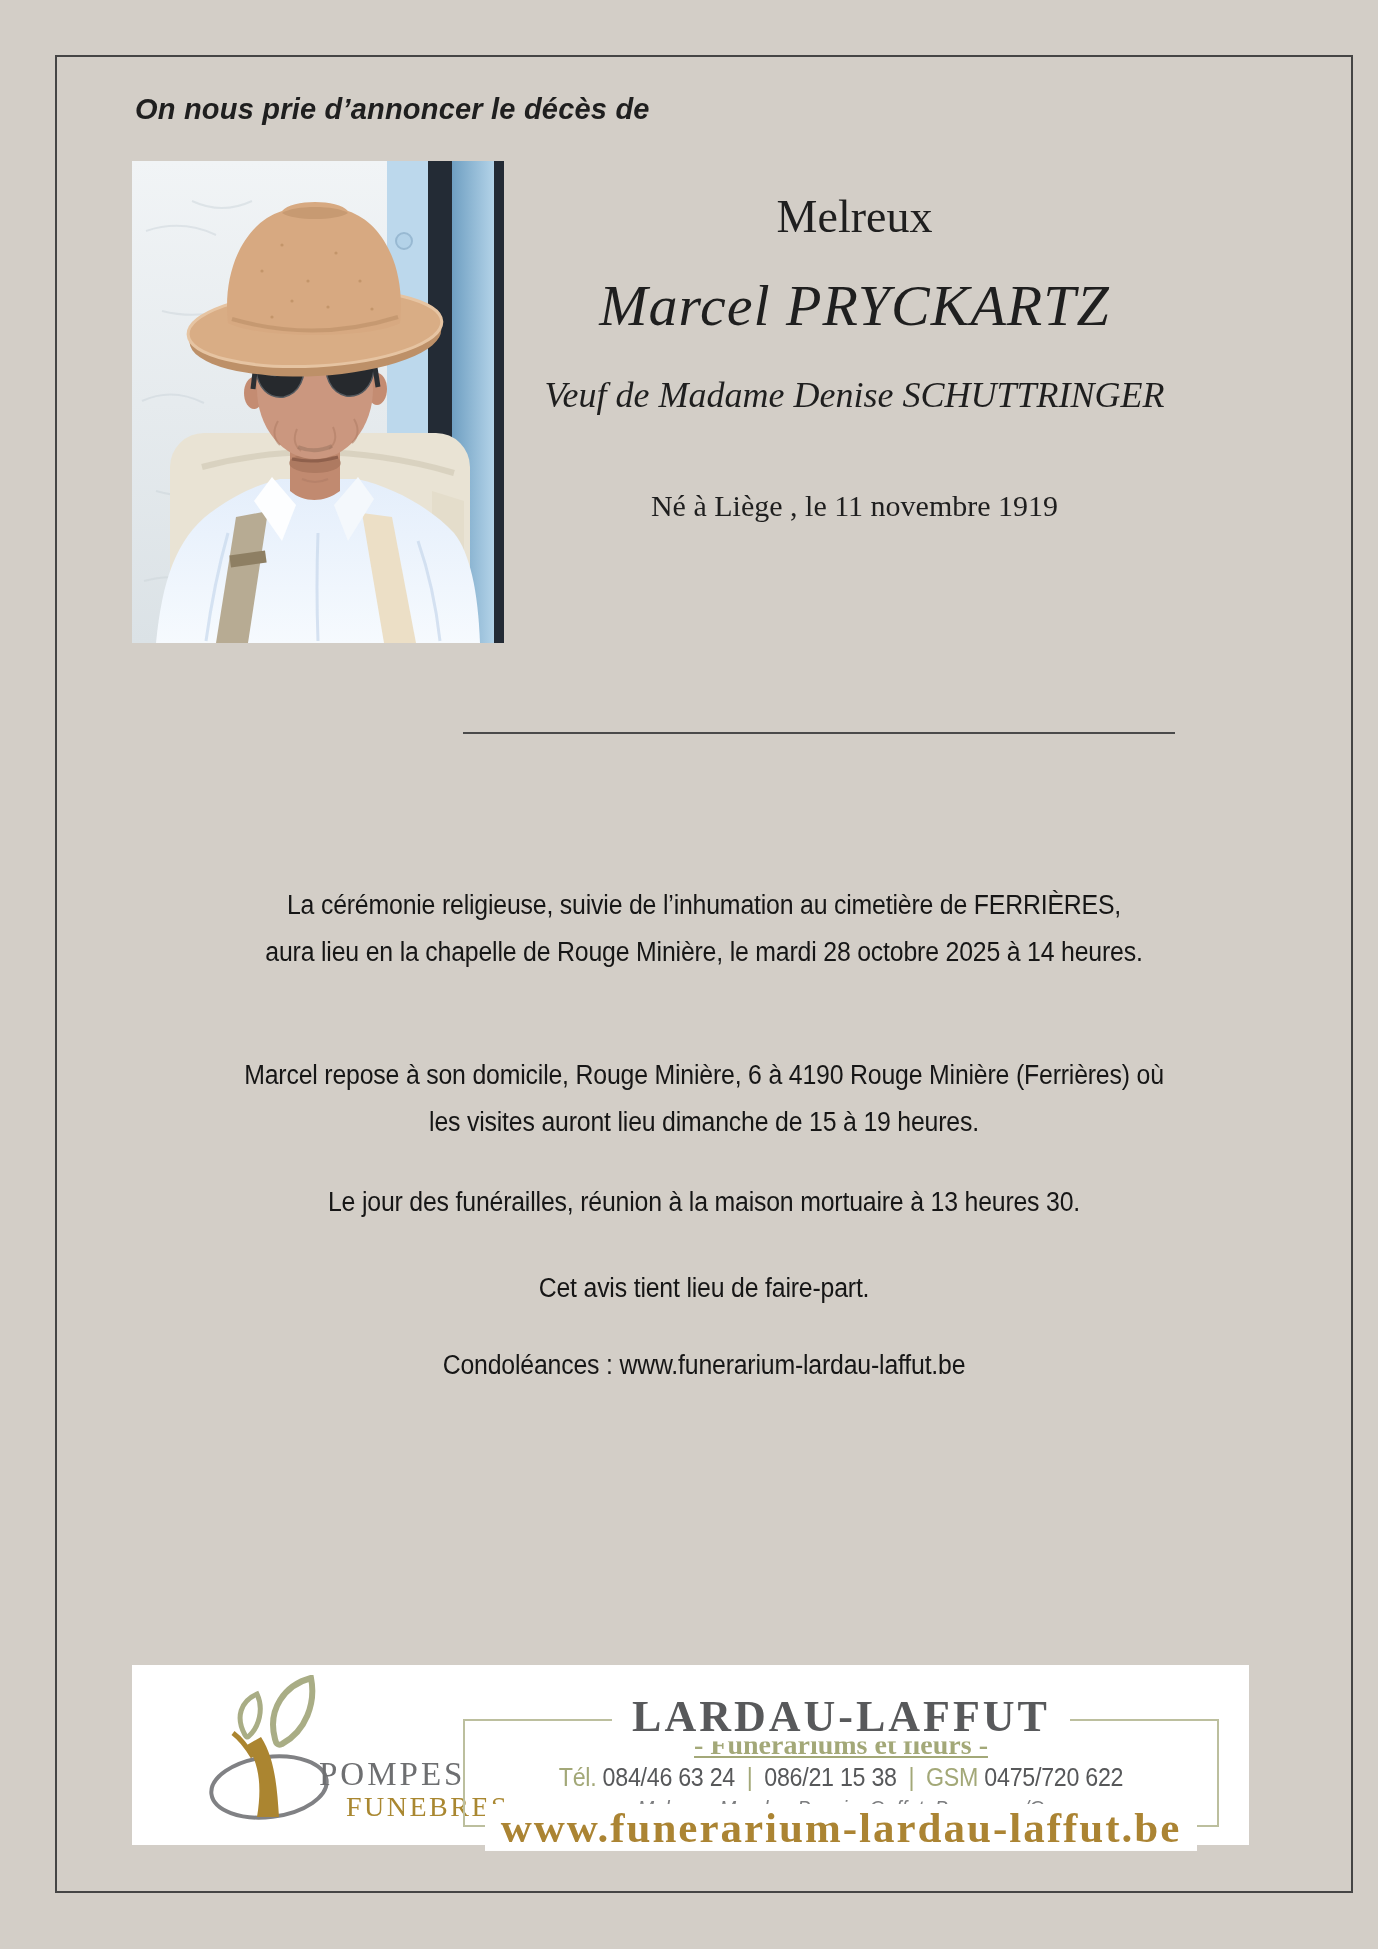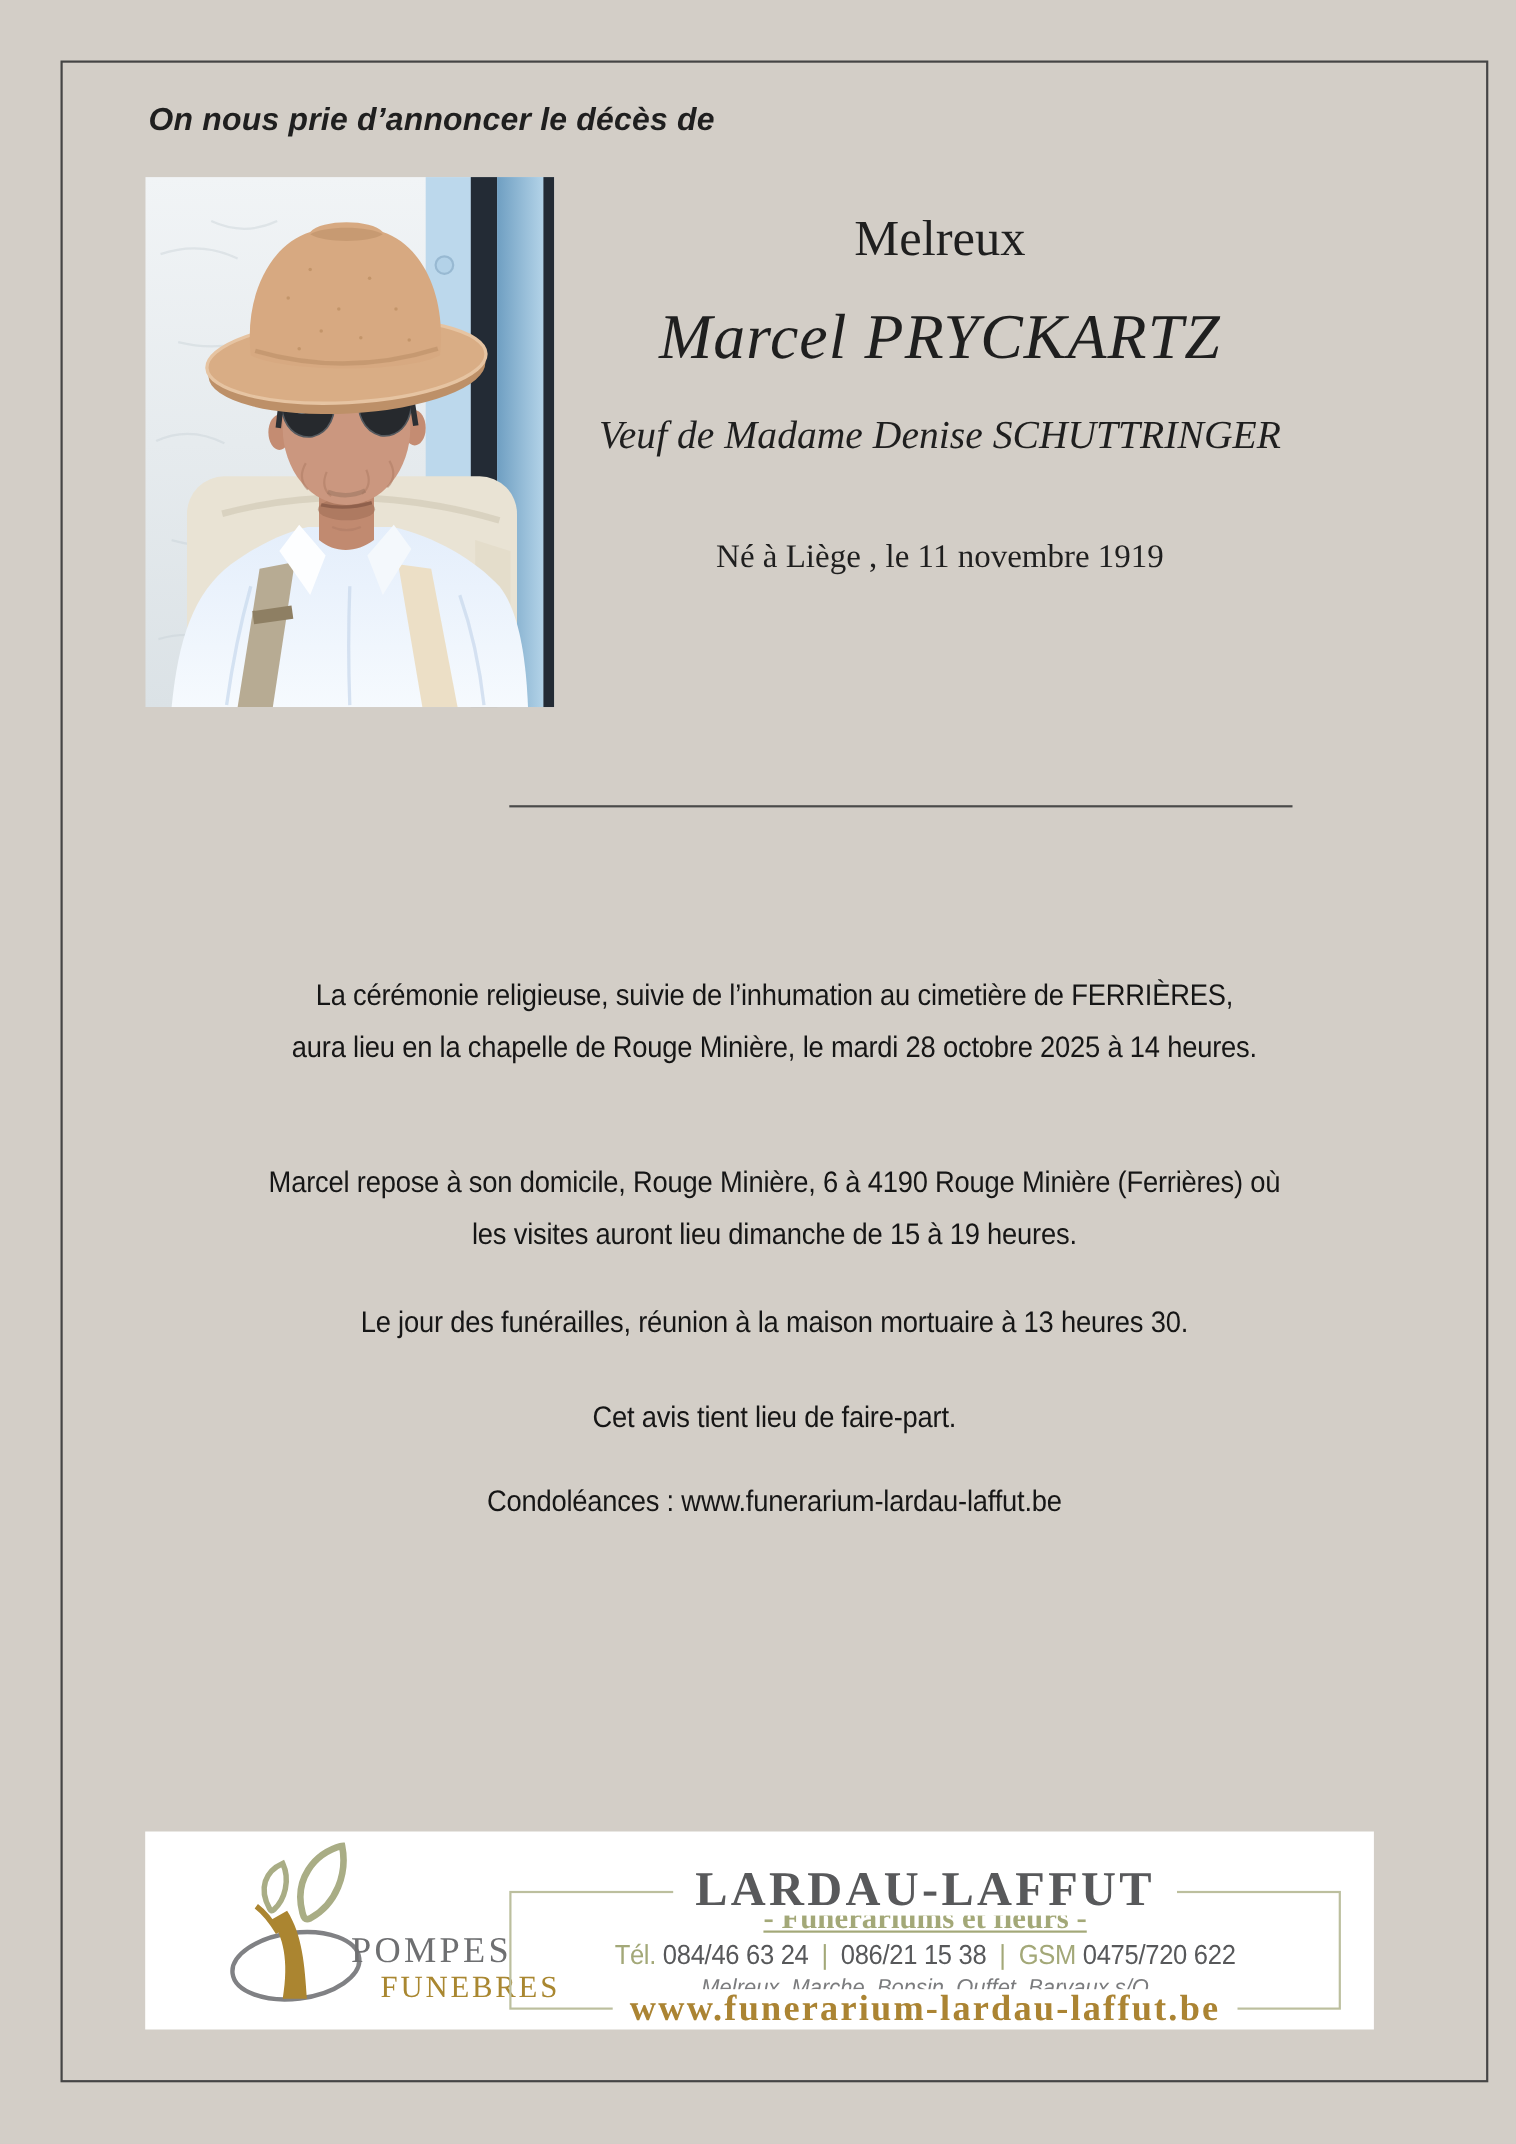--- a/index.html
+++ b/index.html
@@ -31,21 +31,21 @@
   .company{position:absolute;left:0;right:0;top:0;transform:translateY(-58%);text-align:center;white-space:nowrap;}
   .company span{background:#ffffff;padding:0 20px;font-size:44px;letter-spacing:3px;color:#58595b;font-weight:bold;}
   .tagline{text-align:center;margin-top:8px;font-size:28px;font-weight:bold;color:#a3a878;text-decoration:underline;}
   .telline{text-align:center;margin-top:2px;font-family:"Liberation Sans",sans-serif;font-size:25px;
            color:#57585a;letter-spacing:-.3px;transform:scaleX(.93);}
   .telline .lab{color:#a3a878;}
   .telline .sep{color:#a3a878;padding:0 6px;}
   .locations{text-align:center;margin-top:4px;font-family:"Liberation Sans",sans-serif;font-style:italic;
              font-size:21px;color:#7b7c7e;transform:scaleX(.95);}
   .website{position:absolute;left:0;right:0;bottom:0;transform:translateY(55%);text-align:center;white-space:nowrap;}
-  .website span{background:#ffffff;padding:0 16px;font-size:33px;font-weight:bold;letter-spacing:2px;color:#ab8433;}
+  .website span{background:#ffffff;padding:0 16px;font-size:43px;font-weight:bold;letter-spacing:2px;color:#ab8433;}
 </style>
 </head>
 <body>
 
 <div class="page">
   <div class="frame">
 
     <div class="intro">On nous prie d’annoncer le décès de</div>
 
     <div class="photo">

